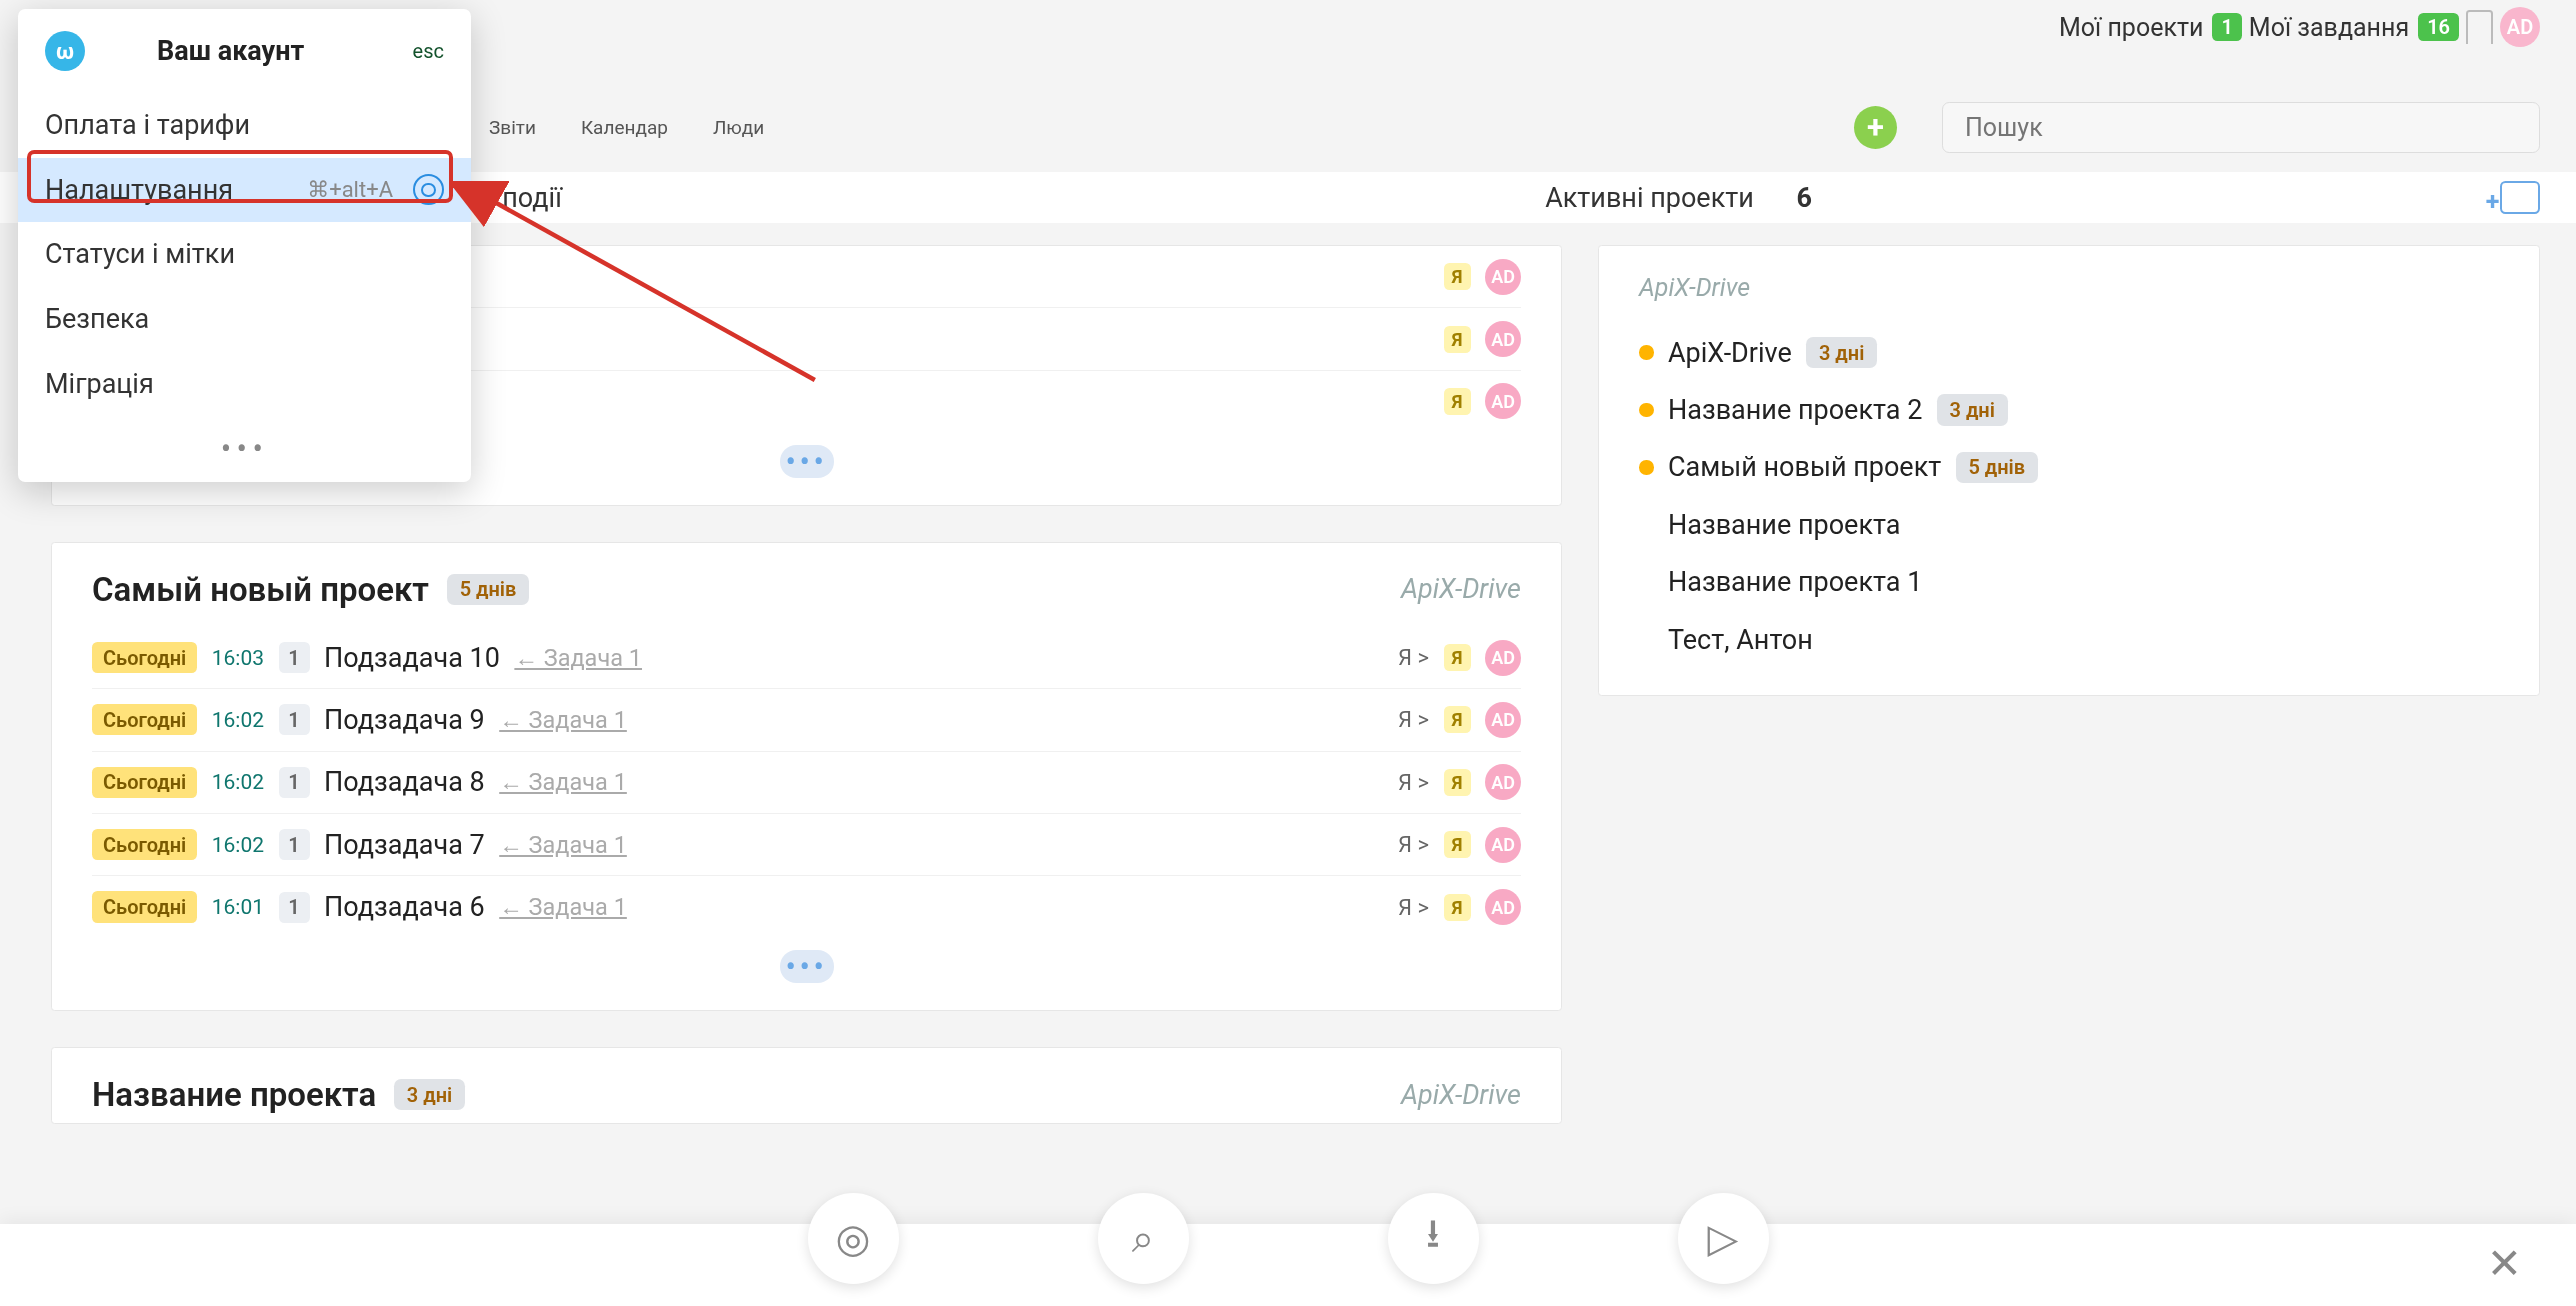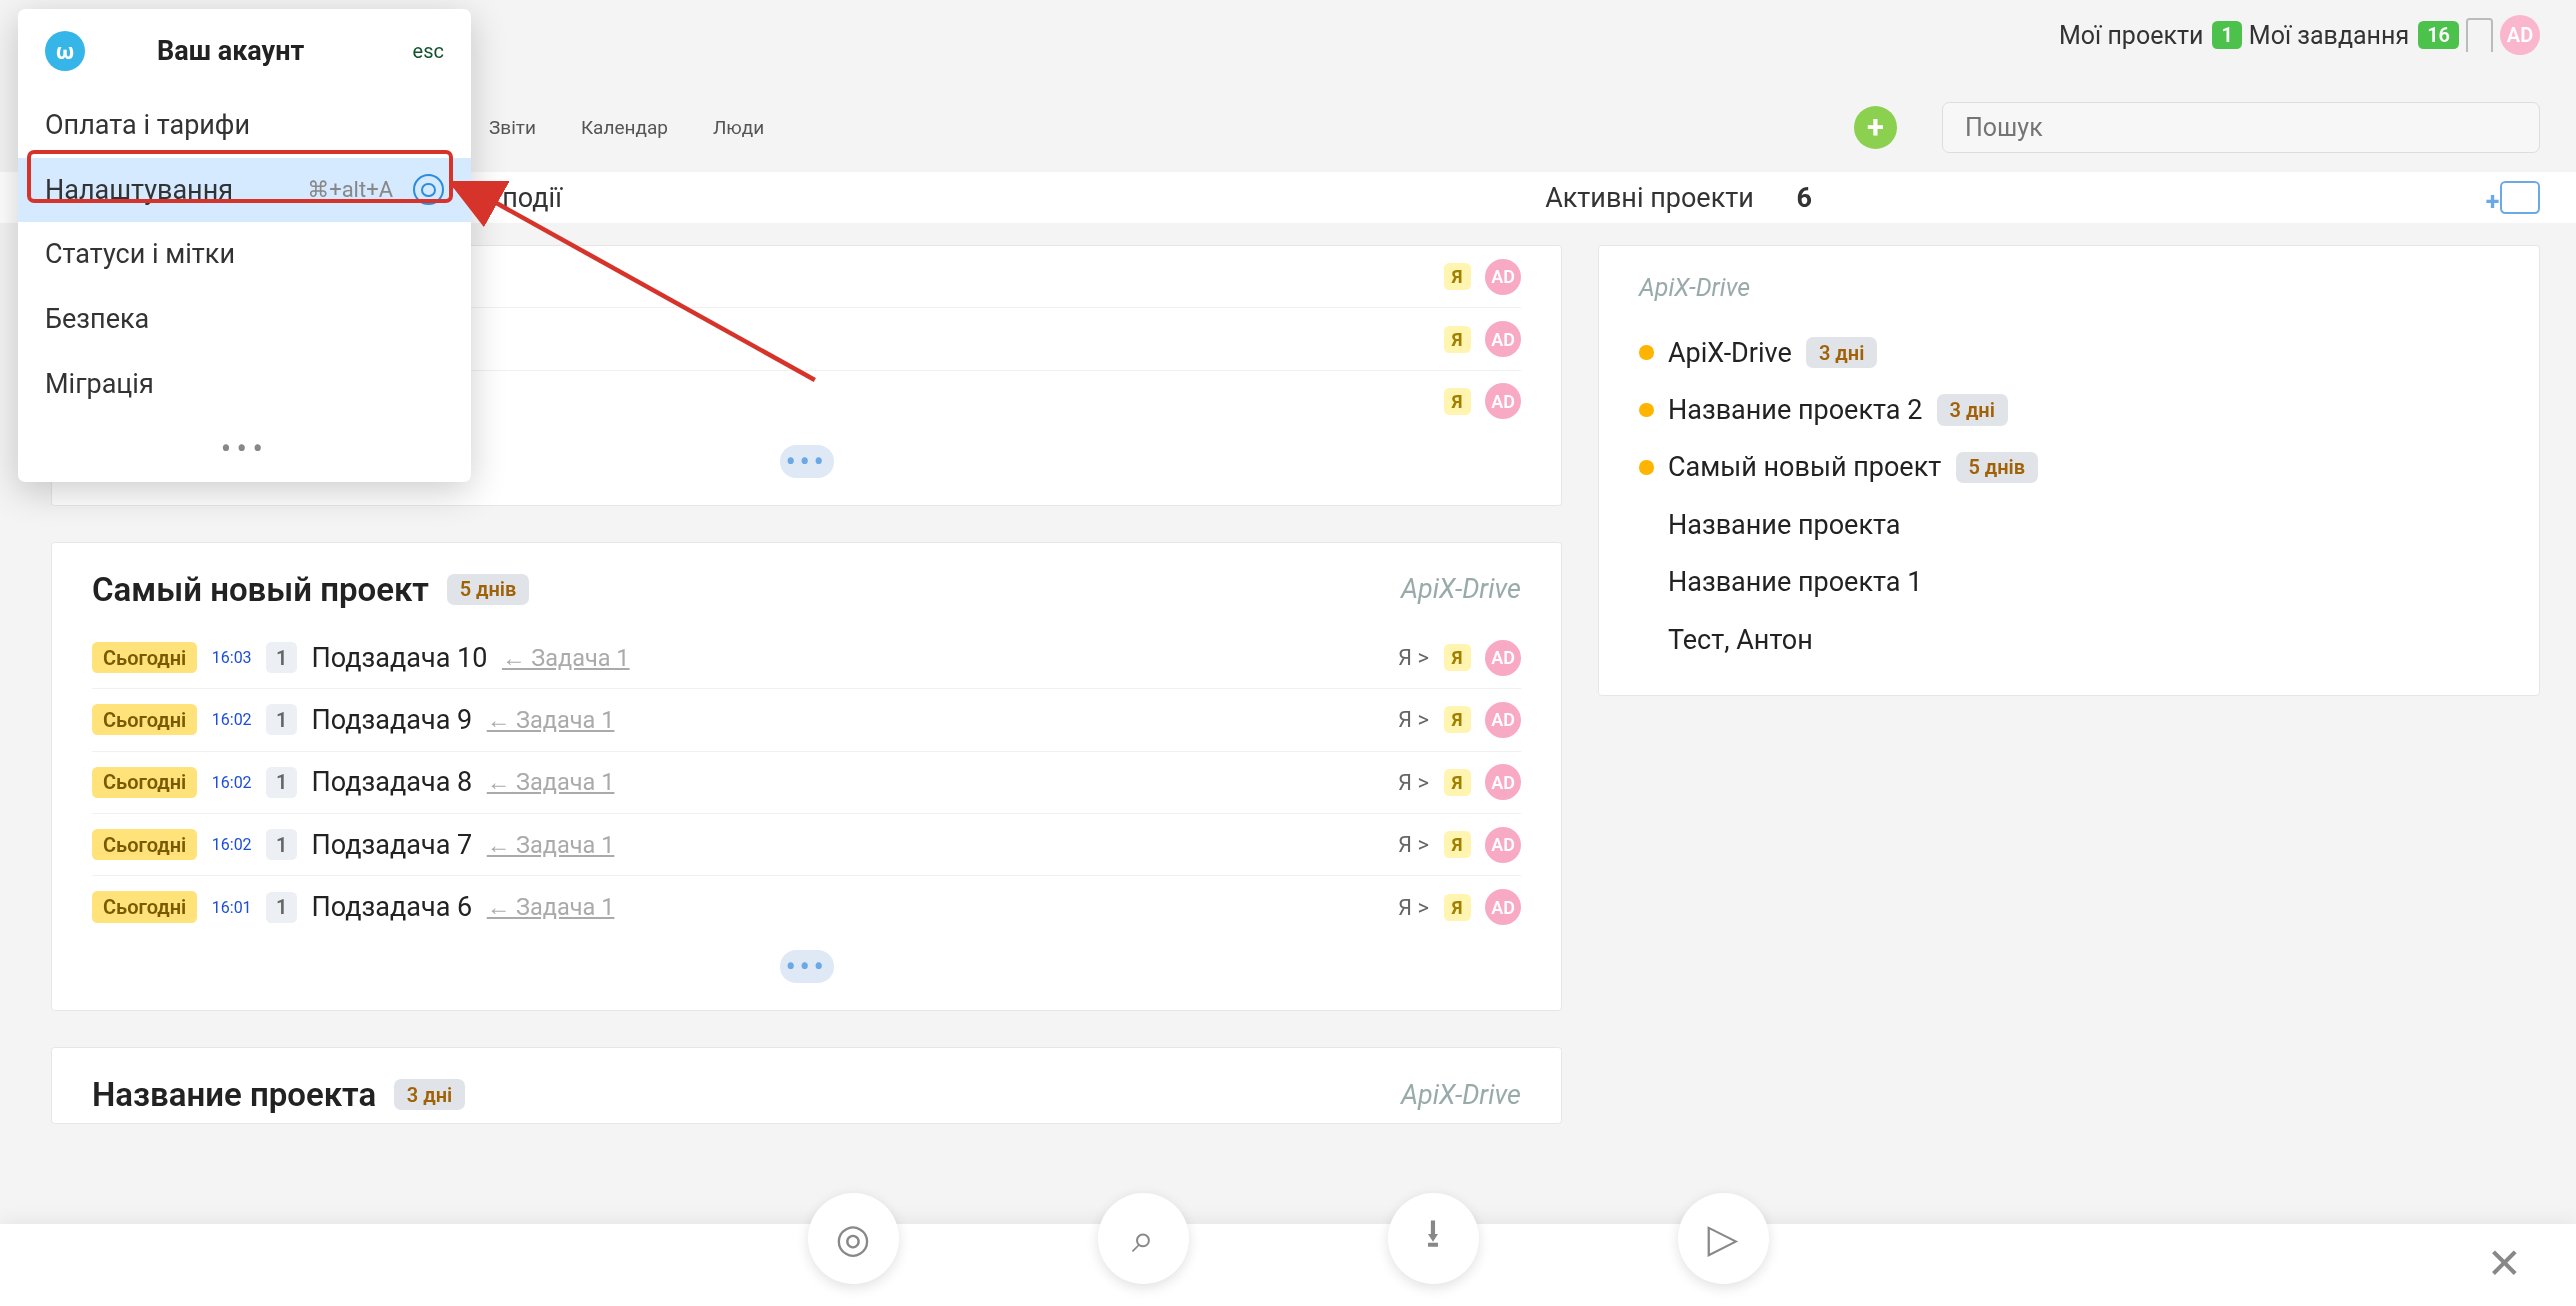--- a/index.html
+++ b/index.html
@@ -1,19 +1,19 @@
 <!DOCTYPE html>
 <html style="font-size:14.5px"><head>
 <meta charset="utf-8">
 <style>
   * { box-sizing: border-box; margin: 0; padding: 0; font-family: -apple-system, BlinkMacSystemFont, "Segoe UI", Roboto, sans-serif; }
   body { background: #f4f4f4; width: 2576px; height: 1306px; overflow: hidden; font-size: 25px; position: relative; }
   
   
-  .topbar { position: absolute; top: 8px; right: 0; height: 54px; display: flex; align-items: center; gap: 7px; padding: 0 36px 0 0; }
+  .topbar { position: absolute; top: 0; right: 0; height: 54px; display: flex; align-items: center; gap: 7px; padding: 0 36px 0 0; }
   .top-link { color: #333; font-size: 25px; display: flex; align-items: center; gap: 9px; cursor: pointer; }
   .count-badge { background: #4cc24c; color: #fff; font-size: 20px; padding: 1.8px 9px; border-radius: 5.4px; font-weight: 600; }
   .bookmark { width: 27px; height: 34px; border: 2.7px solid #bbb; border-bottom: none; border-radius: 3.6px 3.6px 0 0; position: relative; }
   .bookmark::after { content:""; position:absolute; bottom:-9px; left:0; right:0; height:14.5px; background:#f4f4f4; clip-path: polygon(0 0,50% 60%,100% 0,100% 100%,0 100%); }
   .avatar { width: 40px; height:40px; border-radius:50%; background:#f9b6cd; color:#fff; font-size:20px; font-weight:600; display:flex;align-items:center;justify-content:center; }
   .avatar-sm { width: 36px; height:36px; border-radius:50%; background:#f8a9c4; color:#fff; font-size:18px; font-weight:600; display:flex;align-items:center;justify-content:center; }
   
   
   .navrow { position:absolute; top:91px; left:0; right:0; height:72px; display:flex; align-items:center; padding-left: 489px; gap: 45px; }
   .nav-item { color:#555; font-size:19px; cursor:pointer; }
@@ -38,21 +38,21 @@
   .card-title { font-size:33px; font-weight:600; color:#222; }
   .pill { background:#e0e3e7; color:#a16207; font-size:20px; padding:3.6px 12.7px; border-radius:7.2px; font-weight:600; }
   .card-owner { margin-left:auto; color:#9aa; font-style:italic; font-size:27px; }
   
   .task-row { display:flex; align-items:center; gap:14.5px; padding:12.7px 0; border-top:0.9px solid #f0f0f0; }
   .task-row:first-child { border-top:none; }
   .tag-today { background:#ffe27a; color:#7a5a00; font-size:20px; padding:3.6px 11px; border-radius:5.4px; font-weight:600; }
   .tag-grey { background:#e0e3e7; color:#666; font-size:20px; padding:3.6px 11px; border-radius:5.4px; font-weight:600; }
   .tag-num { background:#eceff3; color:#666; font-size:20px; width:31px; height:31px; border-radius:5.4px; display:flex;align-items:center;justify-content:center; font-weight:600;}
   .tag-num.blue{ background:#6aa8e6; color:#fff; }
-  .task-time { color:#1d4ed8; font-size:16px; }
+  .task-time { color:#0f766e; font-size:21px; }
   .task-name { font-size:27px; color:#222; }
   .task-parent { color:#aaa; font-size:23.5px;text-decoration:underline; }
   .row-spacer { flex:1; }
   .assignee { display:flex; align-items:center; gap:7.2px; font-size:22px; color:#666; }
   .ya-box { background:#fff4b0; color:#a08000; width:27px;height:27px; border-radius:5.4px; display:flex;align-items:center;justify-content:center; font-weight:700; font-size:18px;}
   .comment-icon { width:27px; height:23.5px; border:2.7px solid #f0b060; border-radius:7.2px; position:relative; }
   .comment-icon::after{content:"";position:absolute;bottom:-7.2px;left:5.4px;width:0;height:0;border:5.4px solid transparent;border-top-color:#f0b060;}
   .dots-btn { background:#dfe9f6; color:#6aa8e6; width:54px;height:33px;border-radius:16.3px; display:flex;align-items:center;justify-content:center; font-size:31px; letter-spacing:3.6px; margin:12.7px auto 0; cursor:pointer;}
   
   

